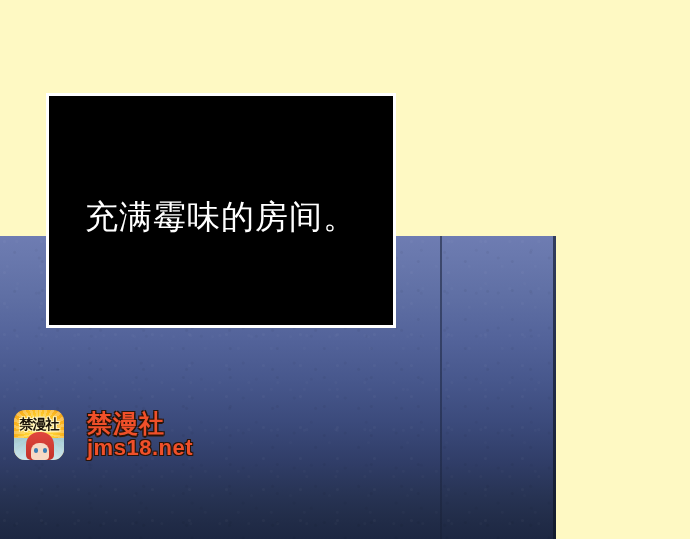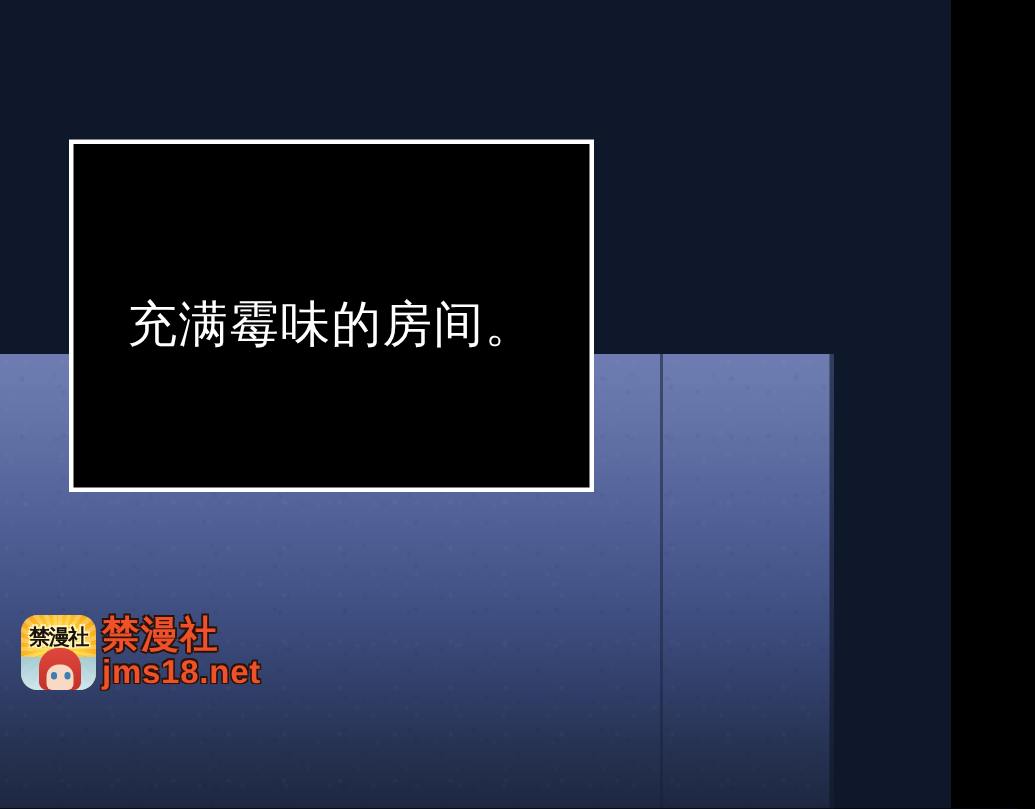--- a/index.html
+++ b/index.html
@@ -5,23 +5,23 @@
   html, body {
     margin: 0;
     padding: 0;
     background: #000000;
   }
   body {
     font-family: "Liberation Sans", sans-serif;
   }
   #stage {
     position: relative;
-    width: 634px;
+    width: 690px;
     height: 539px;
-    background: #0f172a;
+    background: #fef9c3;
     overflow: hidden;
   }
 
   
   .scene-wall {
     position: absolute;
     left: 0;
     top: 236px;
     width: 556px;
     height: 303px;
@@ -108,21 +108,21 @@
     margin-top: 14px;
   }
 
   
   .watermark {
     position: absolute;
     left: 14px;
     top: 410px;
     display: flex;
     align-items: center;
-    gap: 4px;
+    gap: 23px;
   }
   .wm-icon {
     position: relative;
     width: 50px;
     height: 50px;
     border-radius: 11px;
     overflow: hidden;
     background: radial-gradient(circle at 50% 42%, #ffe14f 0%, #ffcf2e 38%, #f7ab1b 70%, #e08c12 100%);
     flex: 0 0 auto;
   }

